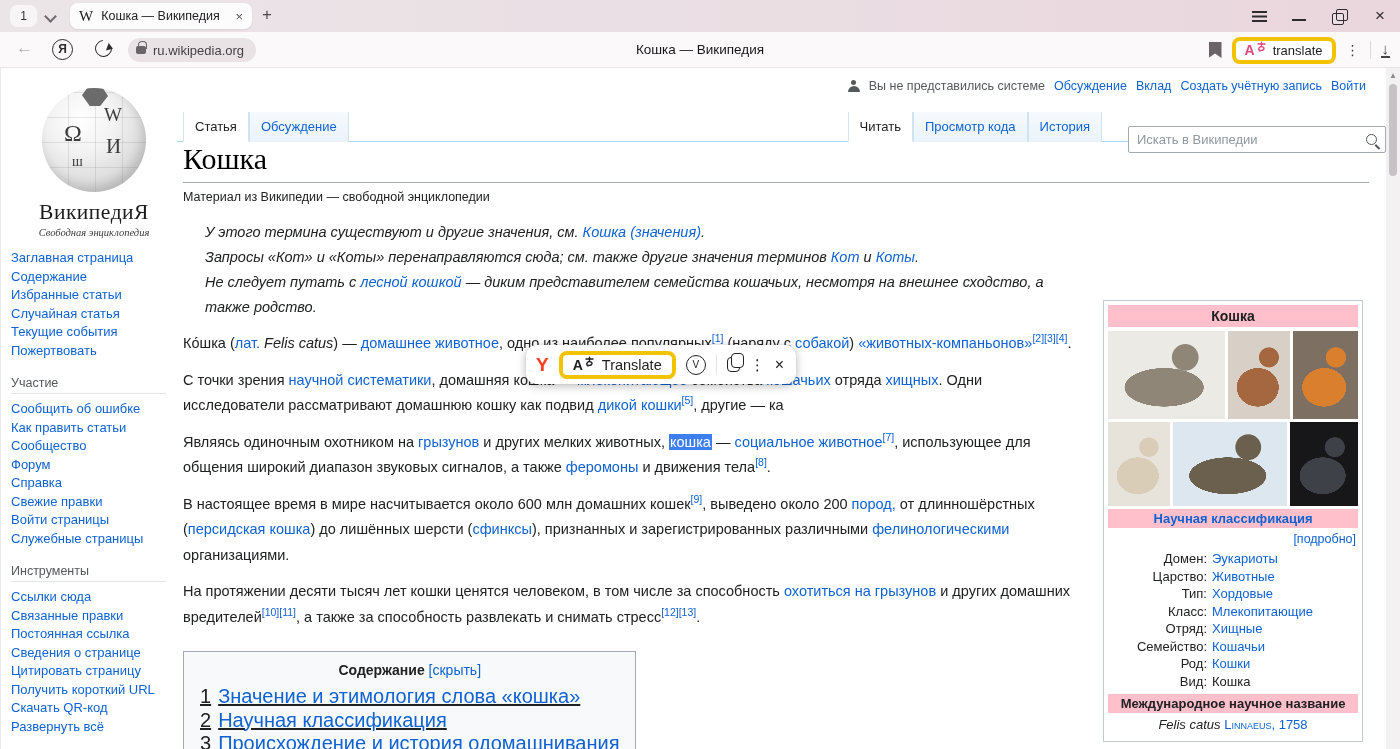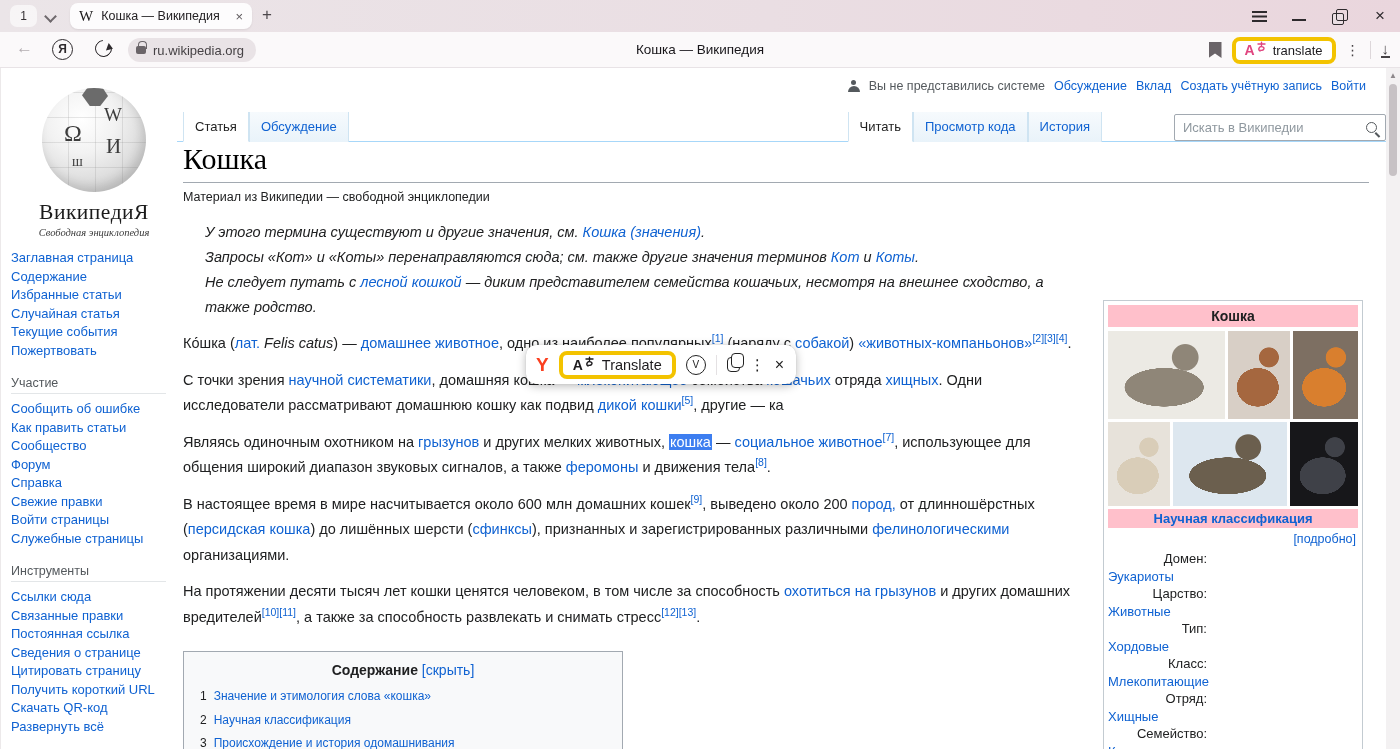--- a/index.html
+++ b/index.html
@@ -103,21 +103,21 @@
   .sb-header { color:#54595d; font-size:12.5px; padding-bottom:3px; border-bottom:1px solid #e3e6e8; margin-bottom:6px; }
   .sb-link { display:block; color:#0f62d2; line-height:18.5px; cursor:pointer; }
 
   .wiki-tabs { position:absolute; left:176px; right:14px; top:44px; height:30px; border-bottom:1px solid #a7d7f9; }
   .wtab { display:inline-block; height:30px; line-height:30px; padding:0 11px; font-size:13px;
     background:linear-gradient(#f6fafd,#e9f3fa); border-left:1px solid #cfe4f2; border-right:1px solid #cfe4f2;
     color:#0f62d2; cursor:pointer; }
   .wtab.active { background:#fff; color:#222; border-bottom:1px solid #fff; }
   .wtabs-left { position:absolute; left:6px; top:0; }
   .wtabs-right { position:absolute; right:284px; top:0; }
-  .wiki-search { position:absolute; right:14px; top:46px; width:212px; height:27px; border:1px solid #a2a9b1;
+  .wiki-search { position:absolute; right:14px; top:58px; width:258px; height:27px; border:1px solid #a2a9b1;
     border-radius:2px; background:#fff; display:flex; align-items:center; padding:0 8px; }
   .wiki-search input { border:none; outline:none; flex:1; font-size:13px; color:#222;
     font-family:"Liberation Sans", sans-serif; background:transparent; }
   .wiki-search input::placeholder { color:#8f989f; }
   .mag-ic { width:11px; height:11px; border:1.8px solid #54595d; border-radius:50%; position:relative; }
   .mag-ic::after { content:""; position:absolute; left:9px; top:9px; width:6px; height:1.8px;
     background:#54595d; transform:rotate(45deg); transform-origin:0 0; }
 
   
   .article { position:absolute; left:182px; top:74px; width:1186px; }
@@ -126,21 +126,21 @@
   .tagline { font-size:12.5px; color:#202122; margin-top:7px; }
   .body-col { width:902px; font-size:14.5px; color:#202122; }
   .hatnotes { margin:16px 0 10px 22px; font-style:italic; line-height:25px; }
   .body-col p { line-height:25.5px; margin:11px 0; }
 
   
   .toc { display:inline-block; border:1px solid #a2a9b1; background:#f8f9fa; padding:10px 16px 14px;
     margin-top:10px; min-width:440px; }
   .toc-head { text-align:center; font-size:14px; margin-bottom:7px; }
   .toc-head b { color:#202122; }
-  .toc-row { line-height:23.5px; font-size:12px; }
+  .toc-row { line-height:23.5px; font-size:20px;text-decoration:underline; }
   .toc-num { color:#202122; margin-right:7px; }
 
   
   .sel-popup { position:absolute; left:525px; top:277px; height:39px; background:#fff; border-radius:10px;
     box-shadow:0 2px 10px rgba(0,0,0,.28), 0 0 1px rgba(0,0,0,.2); display:flex; align-items:center;
     padding:0 12px 0 10px; gap:10px; z-index:50; }
   .yandex-y { color:#fb3f1f; font-weight:bold; font-size:19px; }
   .popup-translate { display:flex; align-items:center; gap:7px; border:4px solid #f3c300; border-radius:8px;
     padding:2px 10px; background:#fff; }
   .popup-translate-label { font-size:14.5px; color:#1d1b1e; }
@@ -158,21 +158,21 @@
     background:#fff; font-size:13px; color:#202122; padding:4px; }
   .ib-title { background:#ffc0cb; text-align:center; font-weight:bold; font-size:14px; padding:3px 0; }
   .cat-rows { margin-top:4px; }
   .cat-row { display:flex; gap:3px; margin-bottom:3px; }
   .cat-tile { position:relative; }
   .ib-caption { text-align:center; padding:3px 0 5px; }
   .ib-sec { background:#ffc0cb; text-align:center; font-weight:bold; padding:2px 0; }
   .ib-sec.linkish { color:#0f62d2; }
   .ib-details { text-align:right; font-size:12.5px; padding:4px 2px 2px; }
   .taxo { padding:2px 0 4px; }
-  .taxo-row { display:flex; line-height:17.5px;flex-direction:column; }
+  .taxo-row { display:flex; line-height:17.5px; }
   .t-label { width:104px; text-align:right; padding-right:5px; color:#202122; }
   .t-value { flex:1; }
   .binomial { text-align:center; padding:4px 0 5px; }
 </style>
 </head>
 <body>
 
 <div class="browser">
 
   <div class="tabbar">

